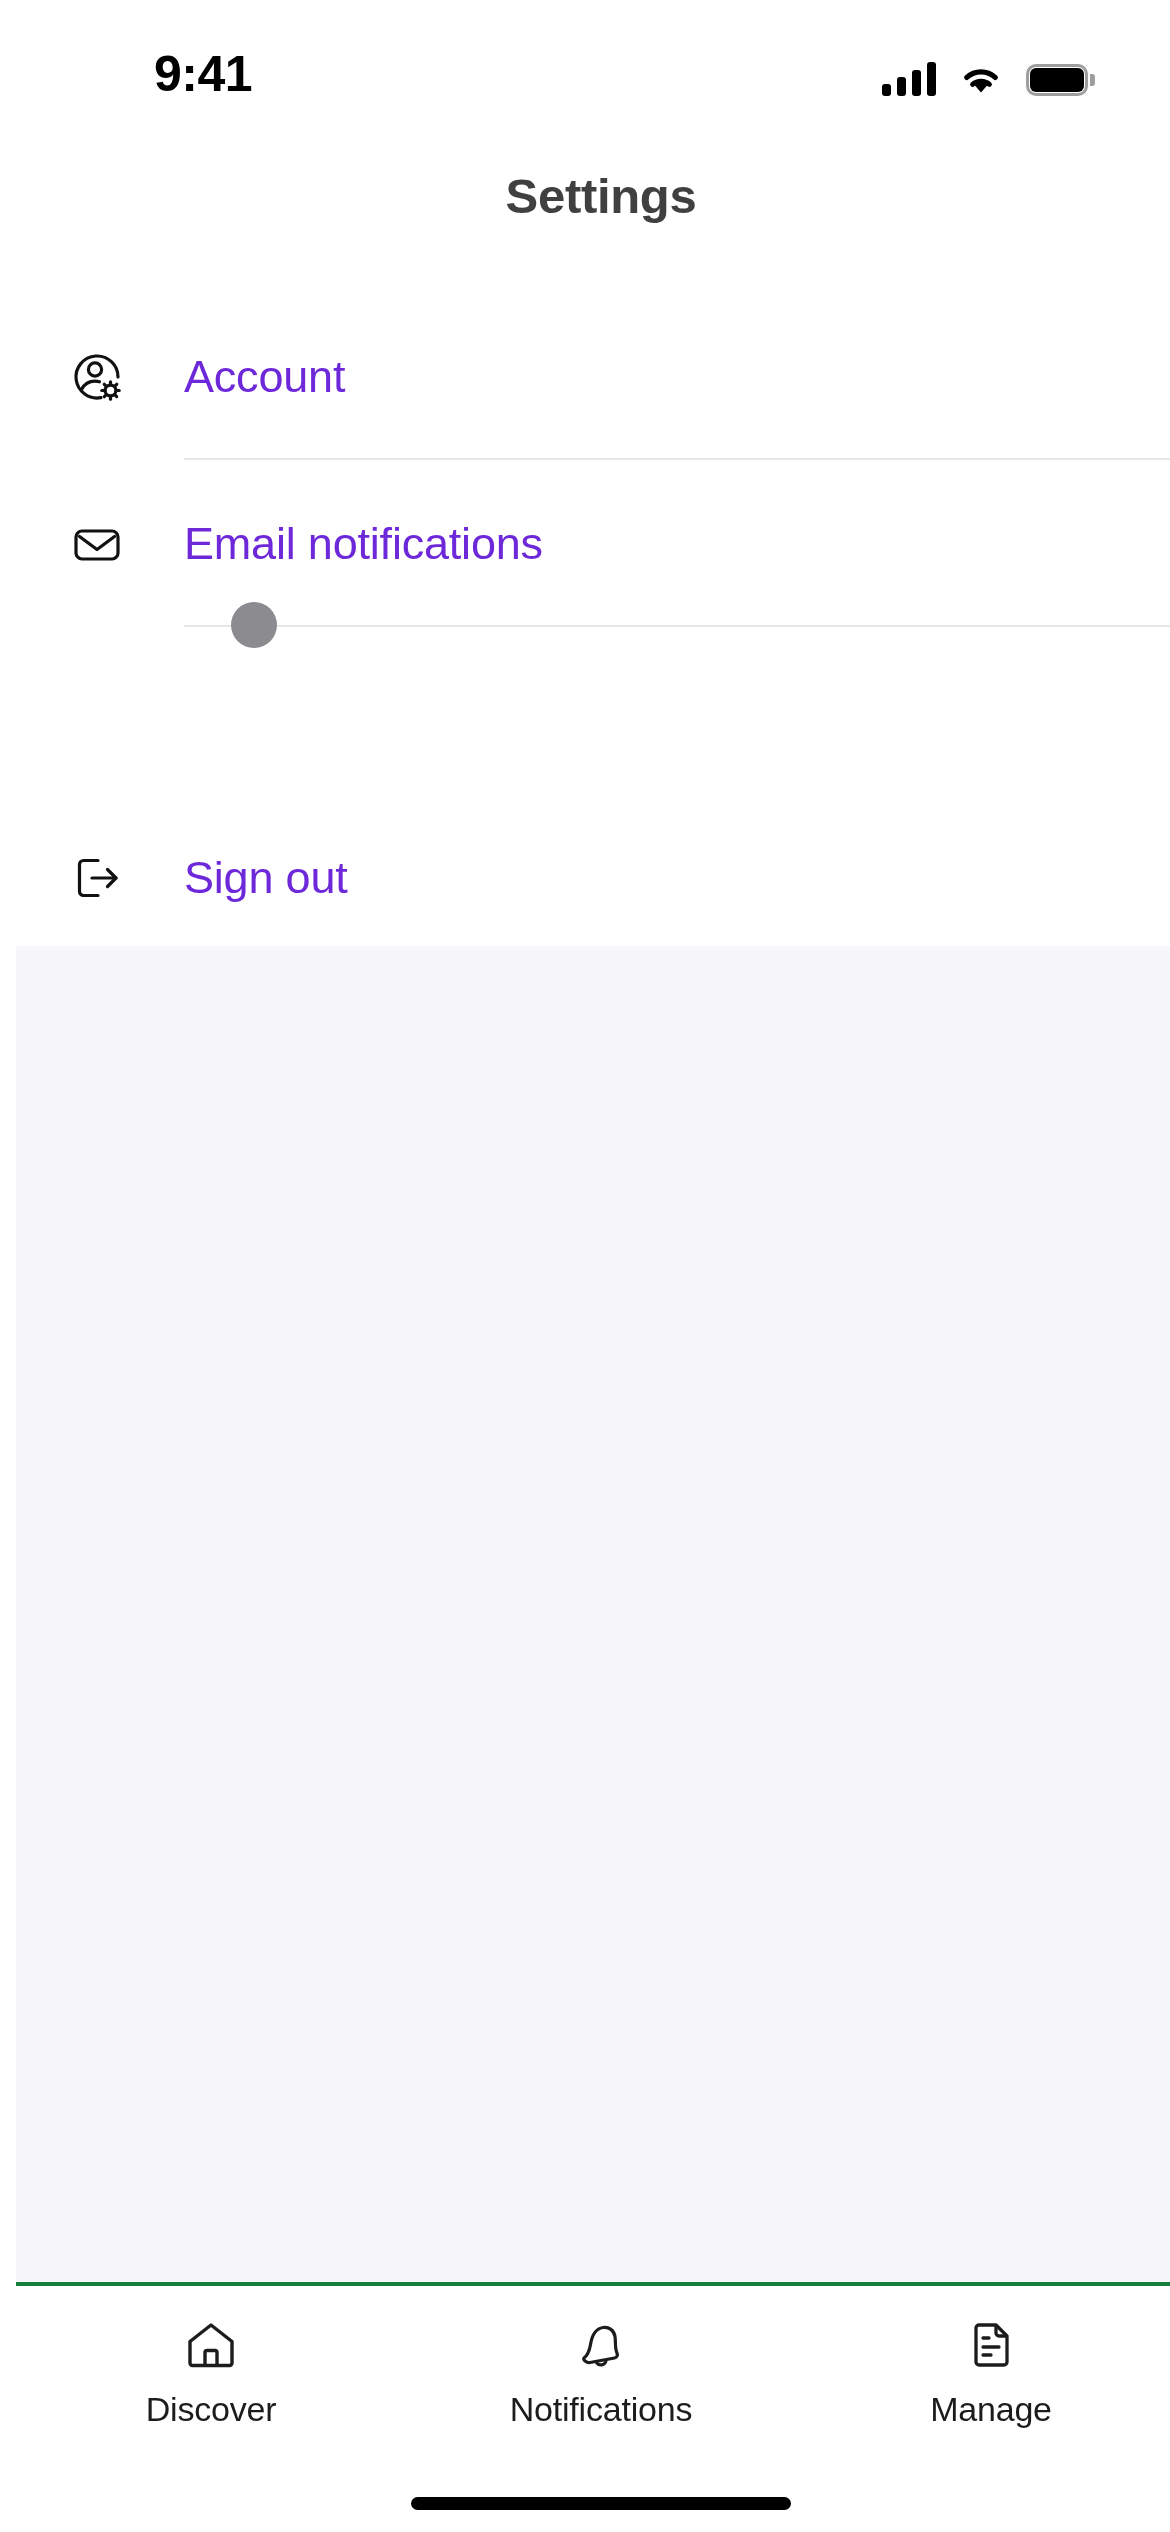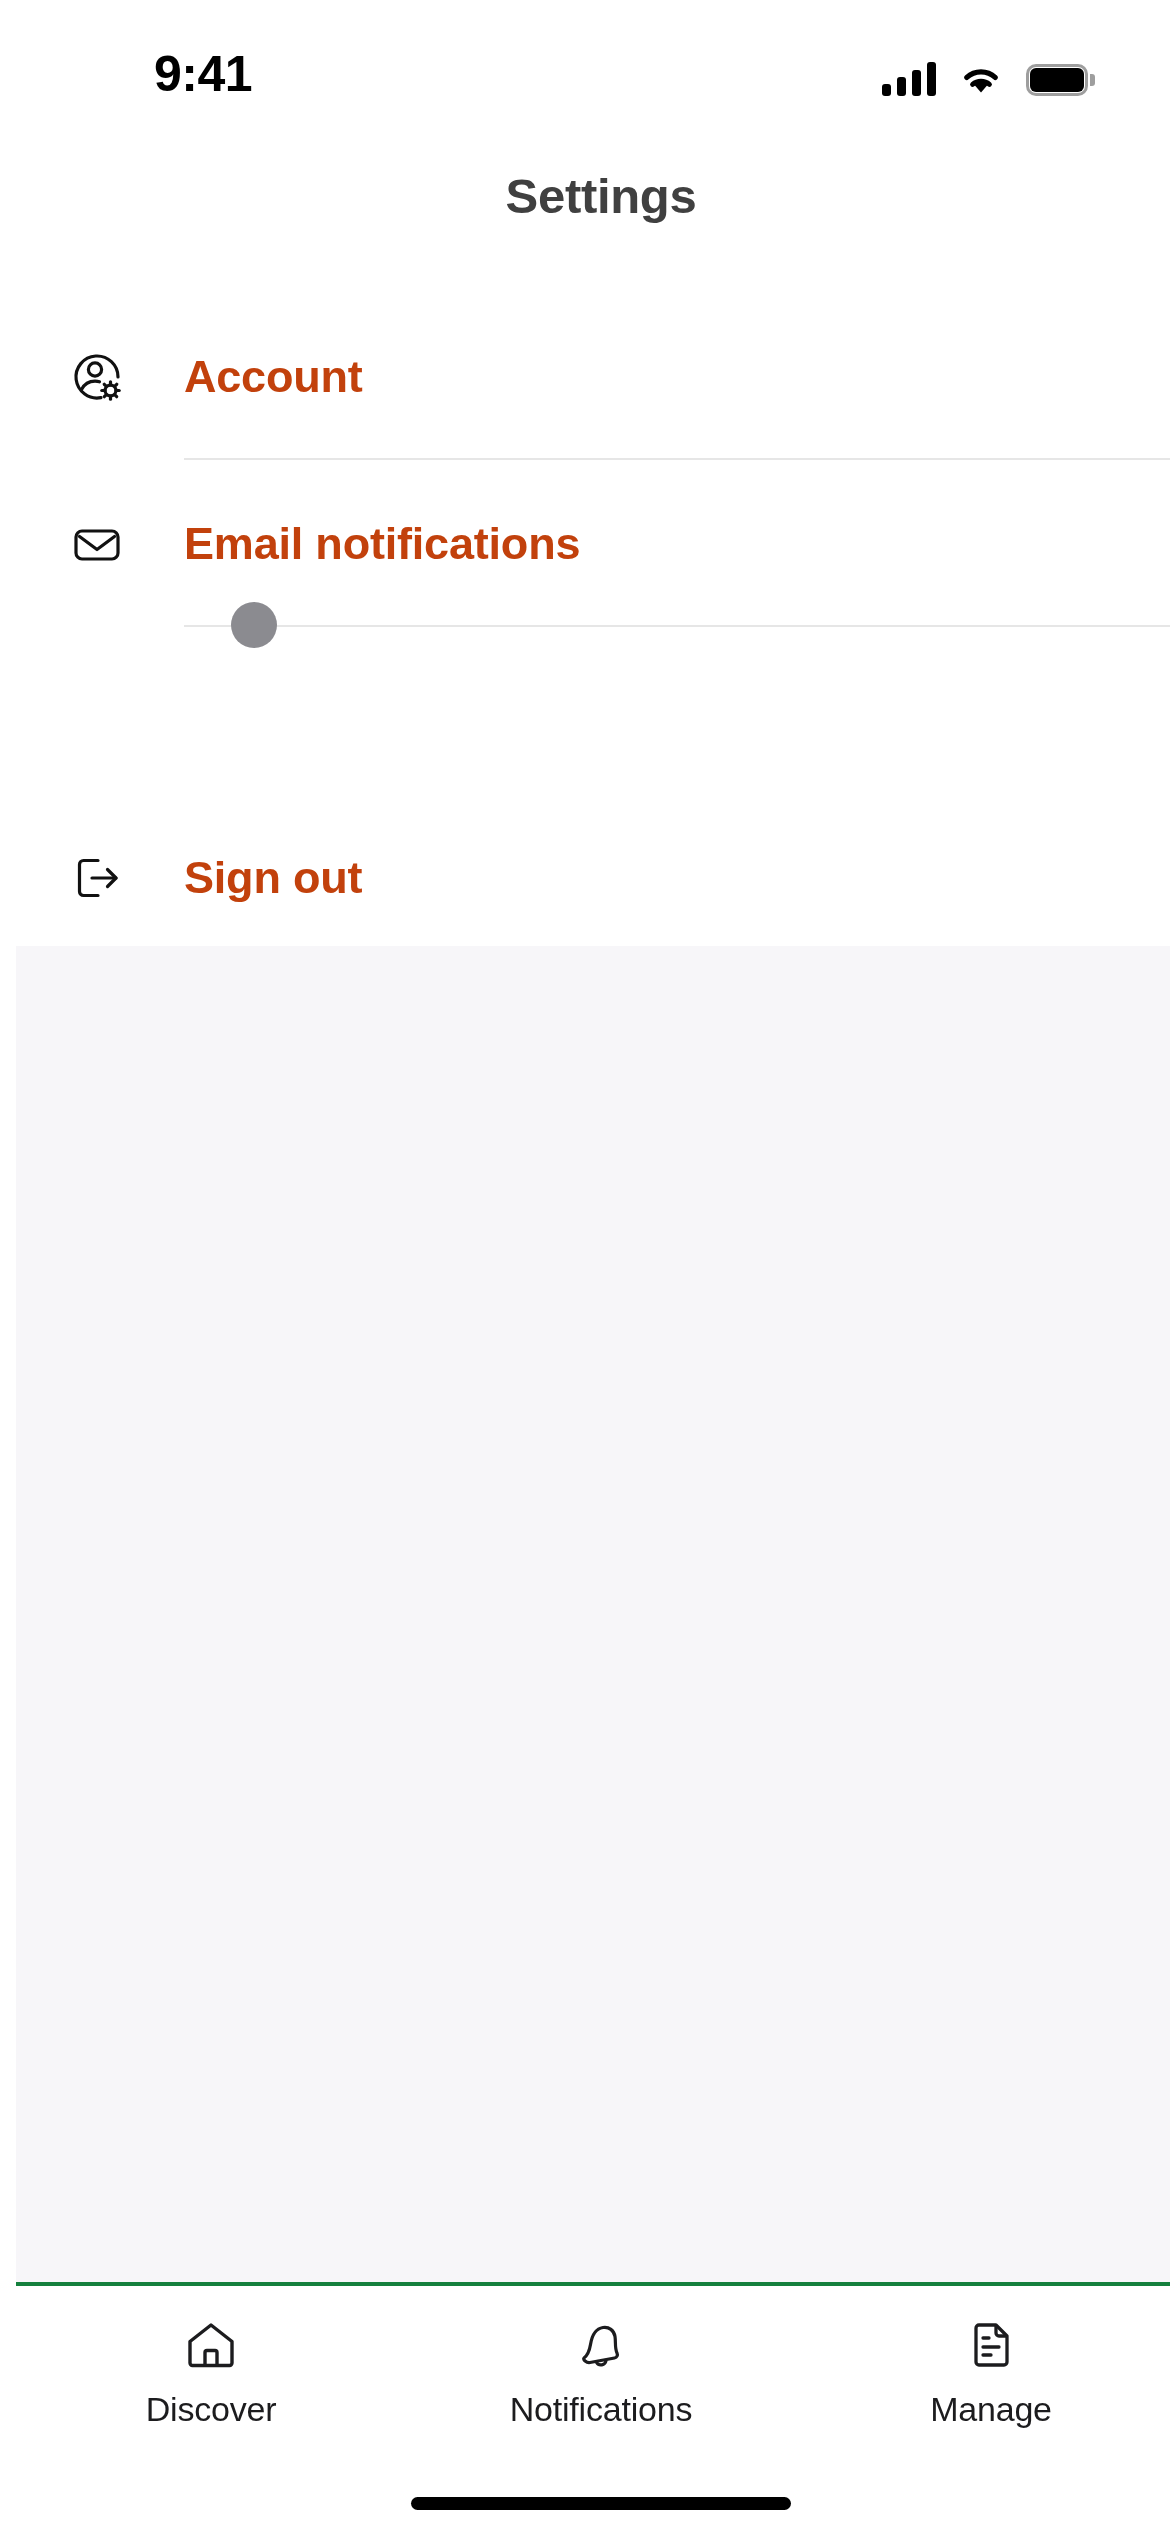--- a/index.html
+++ b/index.html
@@ -62,22 +62,22 @@
   .row {
     position:absolute; left:0; width:1170px; height:162px;
   }
   .row .row-icon {
     position:absolute; left:52px; top:50px;
     width:58px; height:58px;
     display:flex; align-items:center; justify-content:center;
   }
   .row .row-label {
     position:absolute; left:168px; top:47px;
-    font-size:45px; color:#c2410c; line-height:64px;
-    letter-spacing:-0.2px; font-weight:700;
+    font-size:45px; color:#6d28d9; line-height:64px;
+    letter-spacing:-0.2px; font-weight:400;
   }
   .row .row-divider {
     position:absolute; left:168px; bottom:0; right:0; height:2px;
     background:#e6e6e6;
   }
 
   
   .tap-indicator {
     position:absolute; left:215px; top:602px;
     width:46px; height:46px; border-radius:50%;

